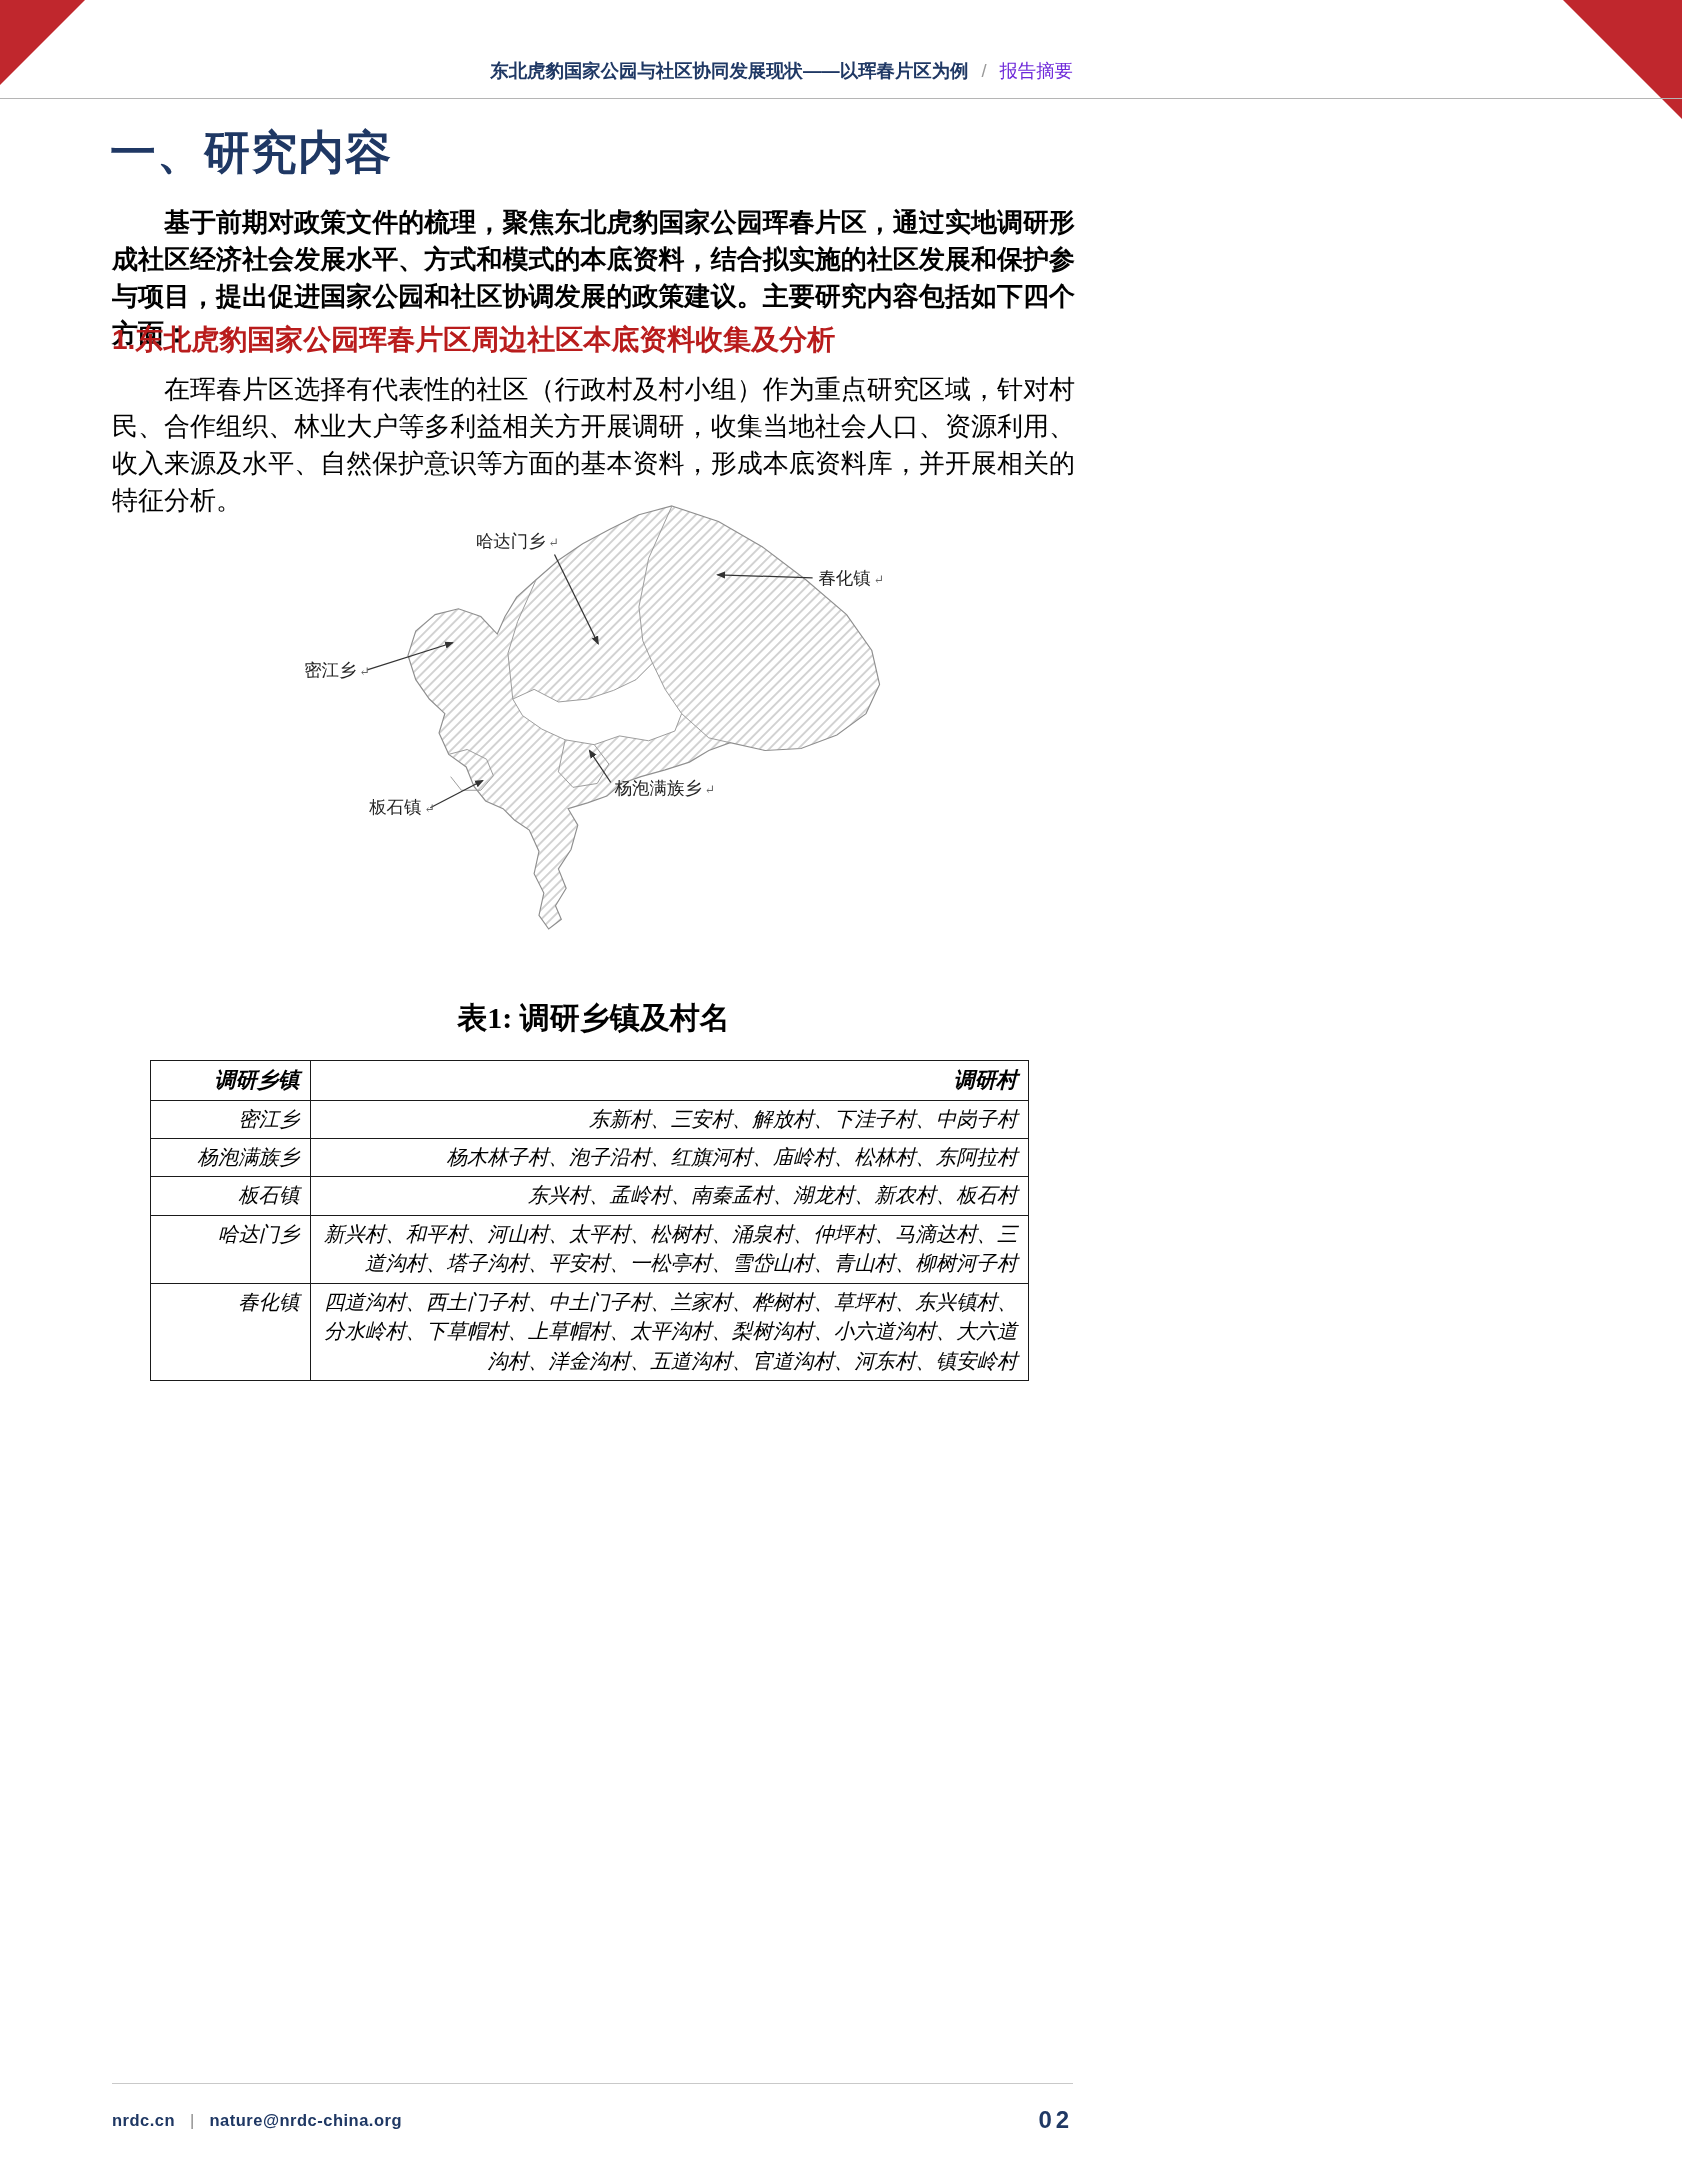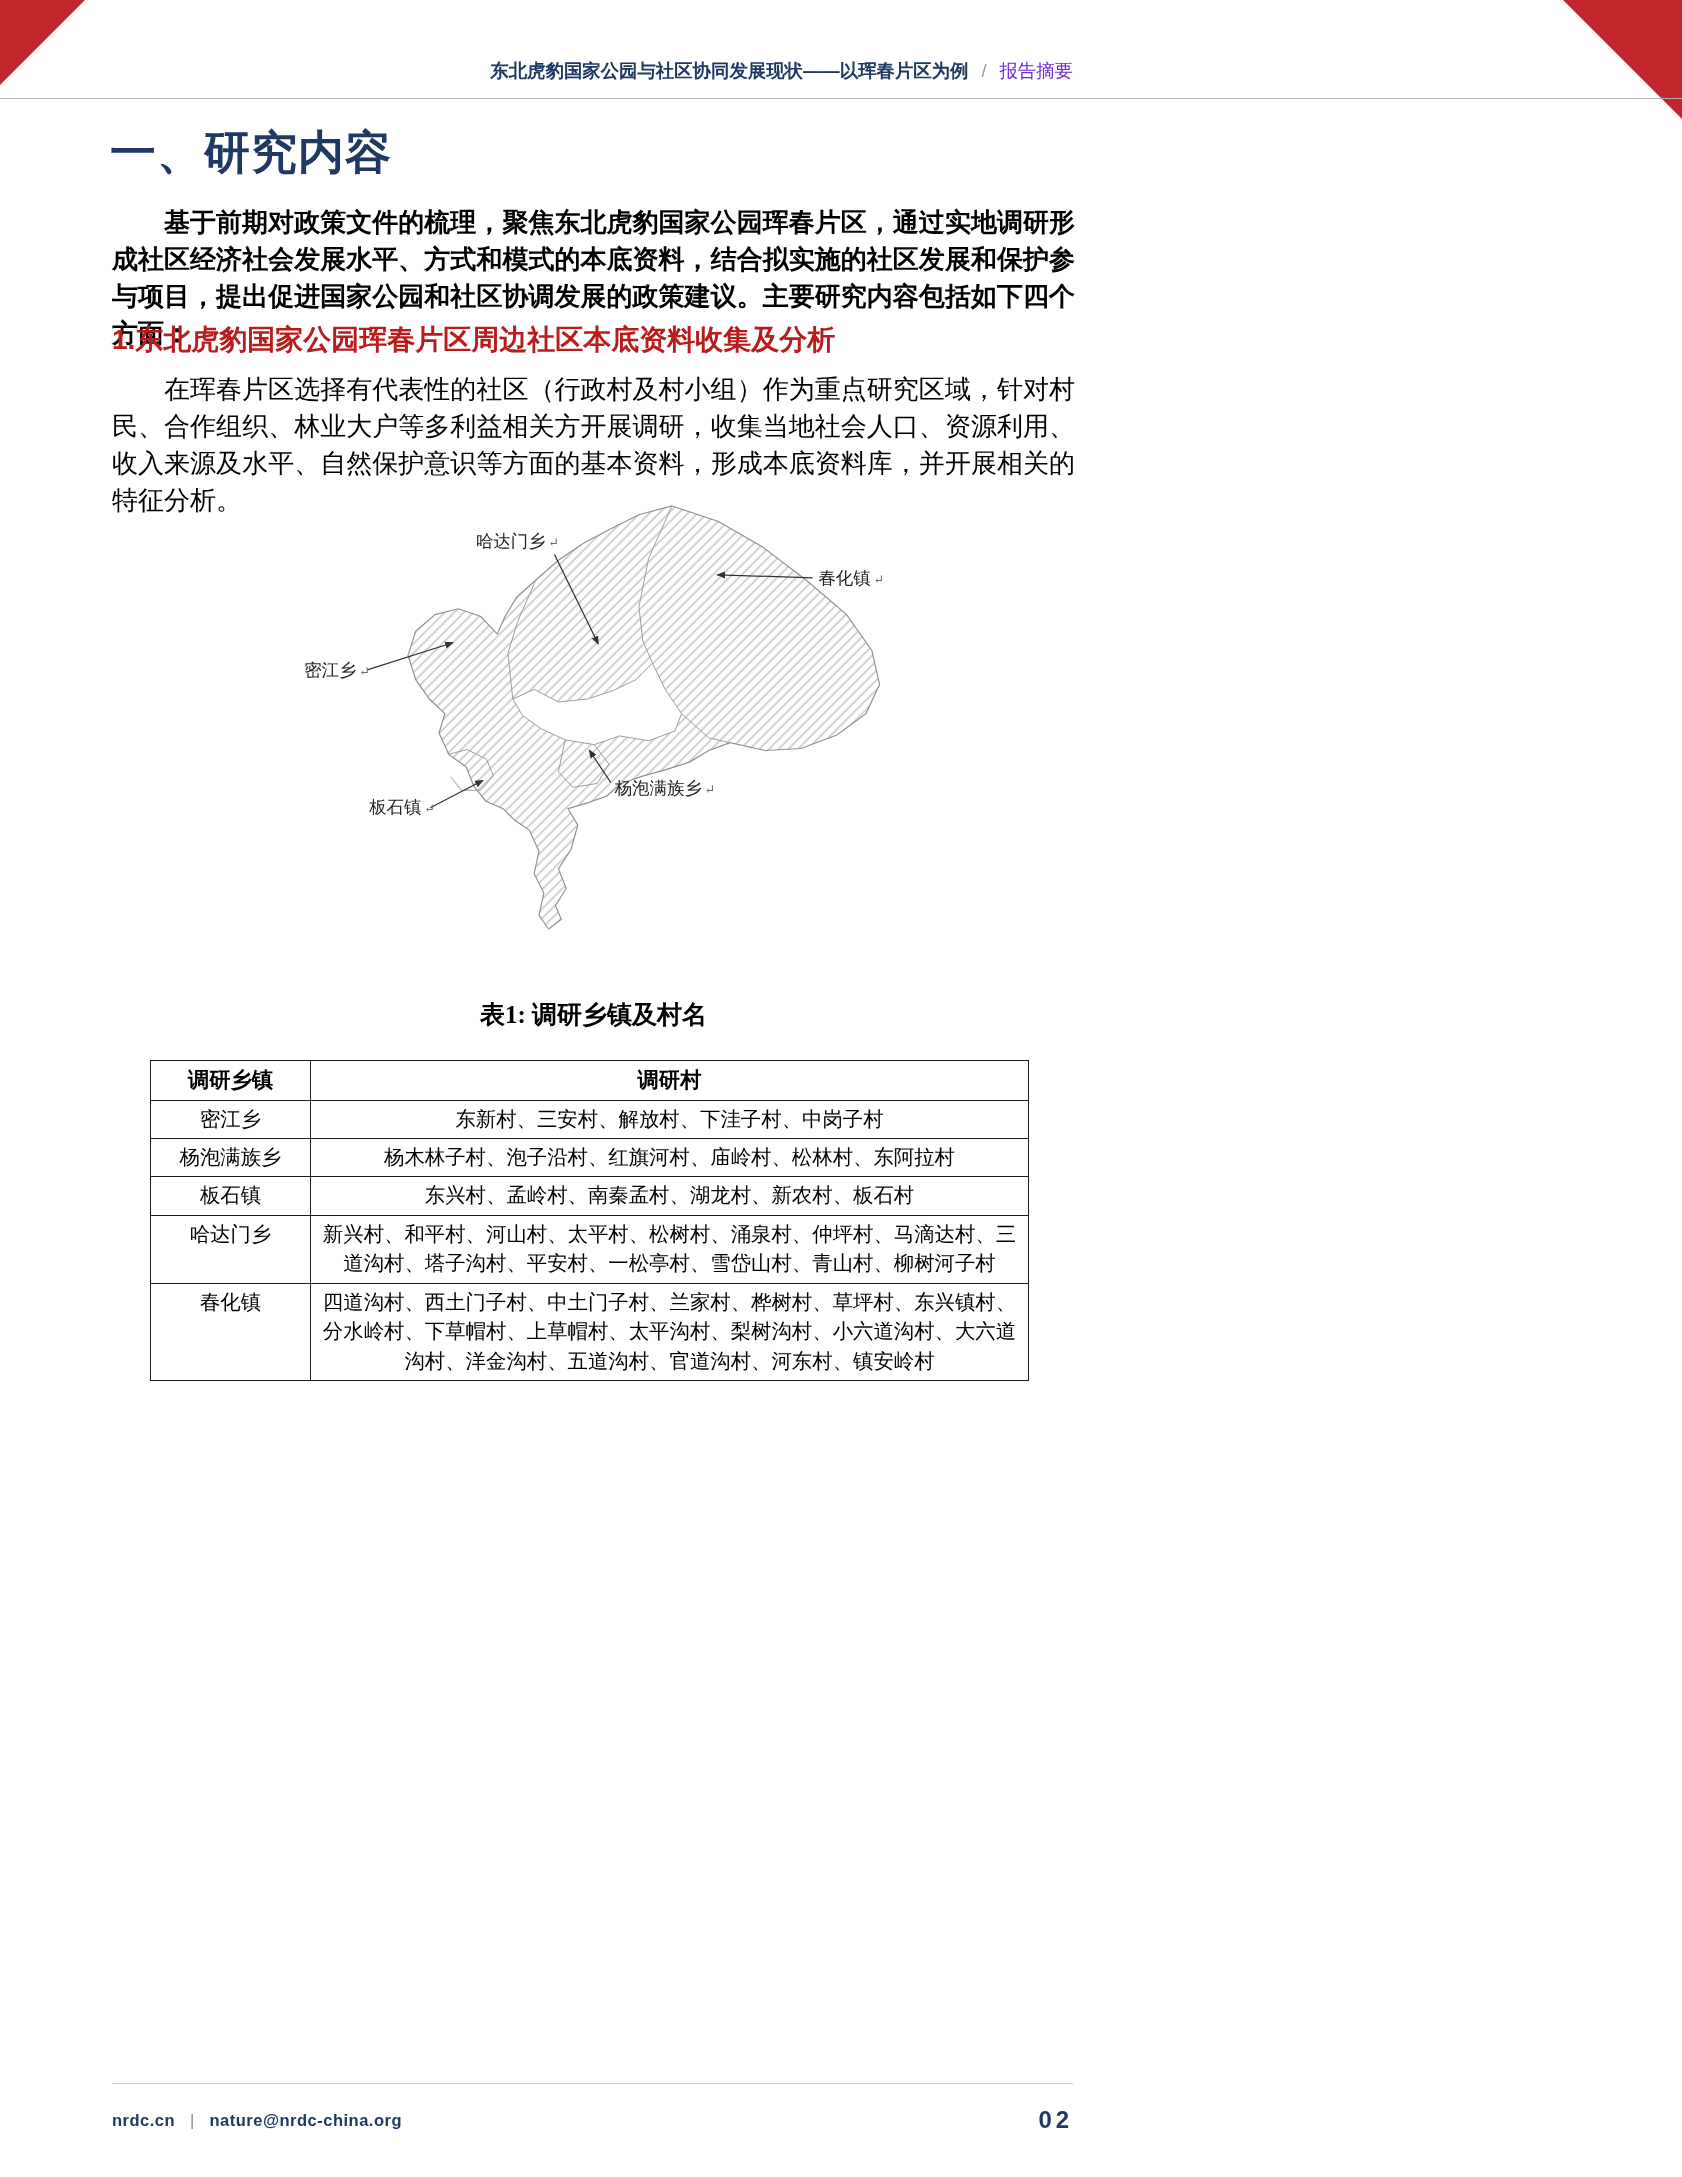--- a/index.html
+++ b/index.html
@@ -22,24 +22,24 @@
   .para-intro{top:204px;font-weight:700;}
   .sec-heading{position:absolute;top:321px;left:112px;font-size:28px;font-weight:800;color:#b91c1c;}
   .para-sec{top:372px;font-family:"Liberation Serif","DejaVu Serif",serif;font-weight:400;}
 
   .map-wrap{position:absolute;top:500px;left:277px;width:621px;height:434px;}
   .map-label{font-size:18px;fill:#222;font-family:"Liberation Serif","DejaVu Serif",serif;}
   .ret-mark{font-size:13px;fill:#666;}
   .map-arrow{stroke:#333;stroke-width:1.3;}
 
   .fig-caption{position:absolute;top:932px;left:112px;width:963px;text-align:center;font-size:26px;font-weight:700;font-family:"Liberation Serif","DejaVu Serif",serif;color:#000;}
-  .tbl-caption{position:absolute;top:998px;left:112px;width:963px;text-align:center;font-size:25px;font-weight:700;font-family:"Liberation Serif","DejaVu Serif",serif;color:#000;}
+  .tbl-caption{position:absolute;top:998px;left:112px;width:963px;text-align:center;font-size:30px;font-weight:700;font-family:"Liberation Serif","DejaVu Serif",serif;color:#000;}
 
   table.survey{position:absolute;top:1060px;left:150px;width:879px;border-collapse:collapse;font-family:"Liberation Serif","DejaVu Serif",serif;font-size:20.4px;color:#000;table-layout:fixed;}
-  table.survey th,table.survey td{border:1.9px solid #1a1a1a;padding:3.9px 10.7px;line-height:1.45;text-align:center;vertical-align:top;word-break:break-all;}
+  table.survey th,table.survey td{border:1.9px solid #1a1a1a;padding:3.9px 10.7px;line-height:1.45;text-align:right;vertical-align:top;word-break:break-all;font-style:italic;}
   table.survey th{font-weight:700;font-size:21.3px;}
   col.col-town{width:160px;}
 
   .footer-rule{position:absolute;top:2083px;left:112px;width:961px;height:1px;background:#c9c9c9;}
   .footer{position:absolute;top:2106px;left:112px;width:961px;display:flex;justify-content:space-between;align-items:center;font-size:16.5px;}
   .footer-left{color:var(--navy);font-weight:700;letter-spacing:0.5px;}
   .footer-sep{color:#8a8a8a;margin:0 9.7px;font-weight:400;}
   .footer-email{color:var(--navy);font-weight:600;}
   .page-num{color:var(--navy);font-weight:800;font-size:24px;letter-spacing:3.9px;}
 </style>

